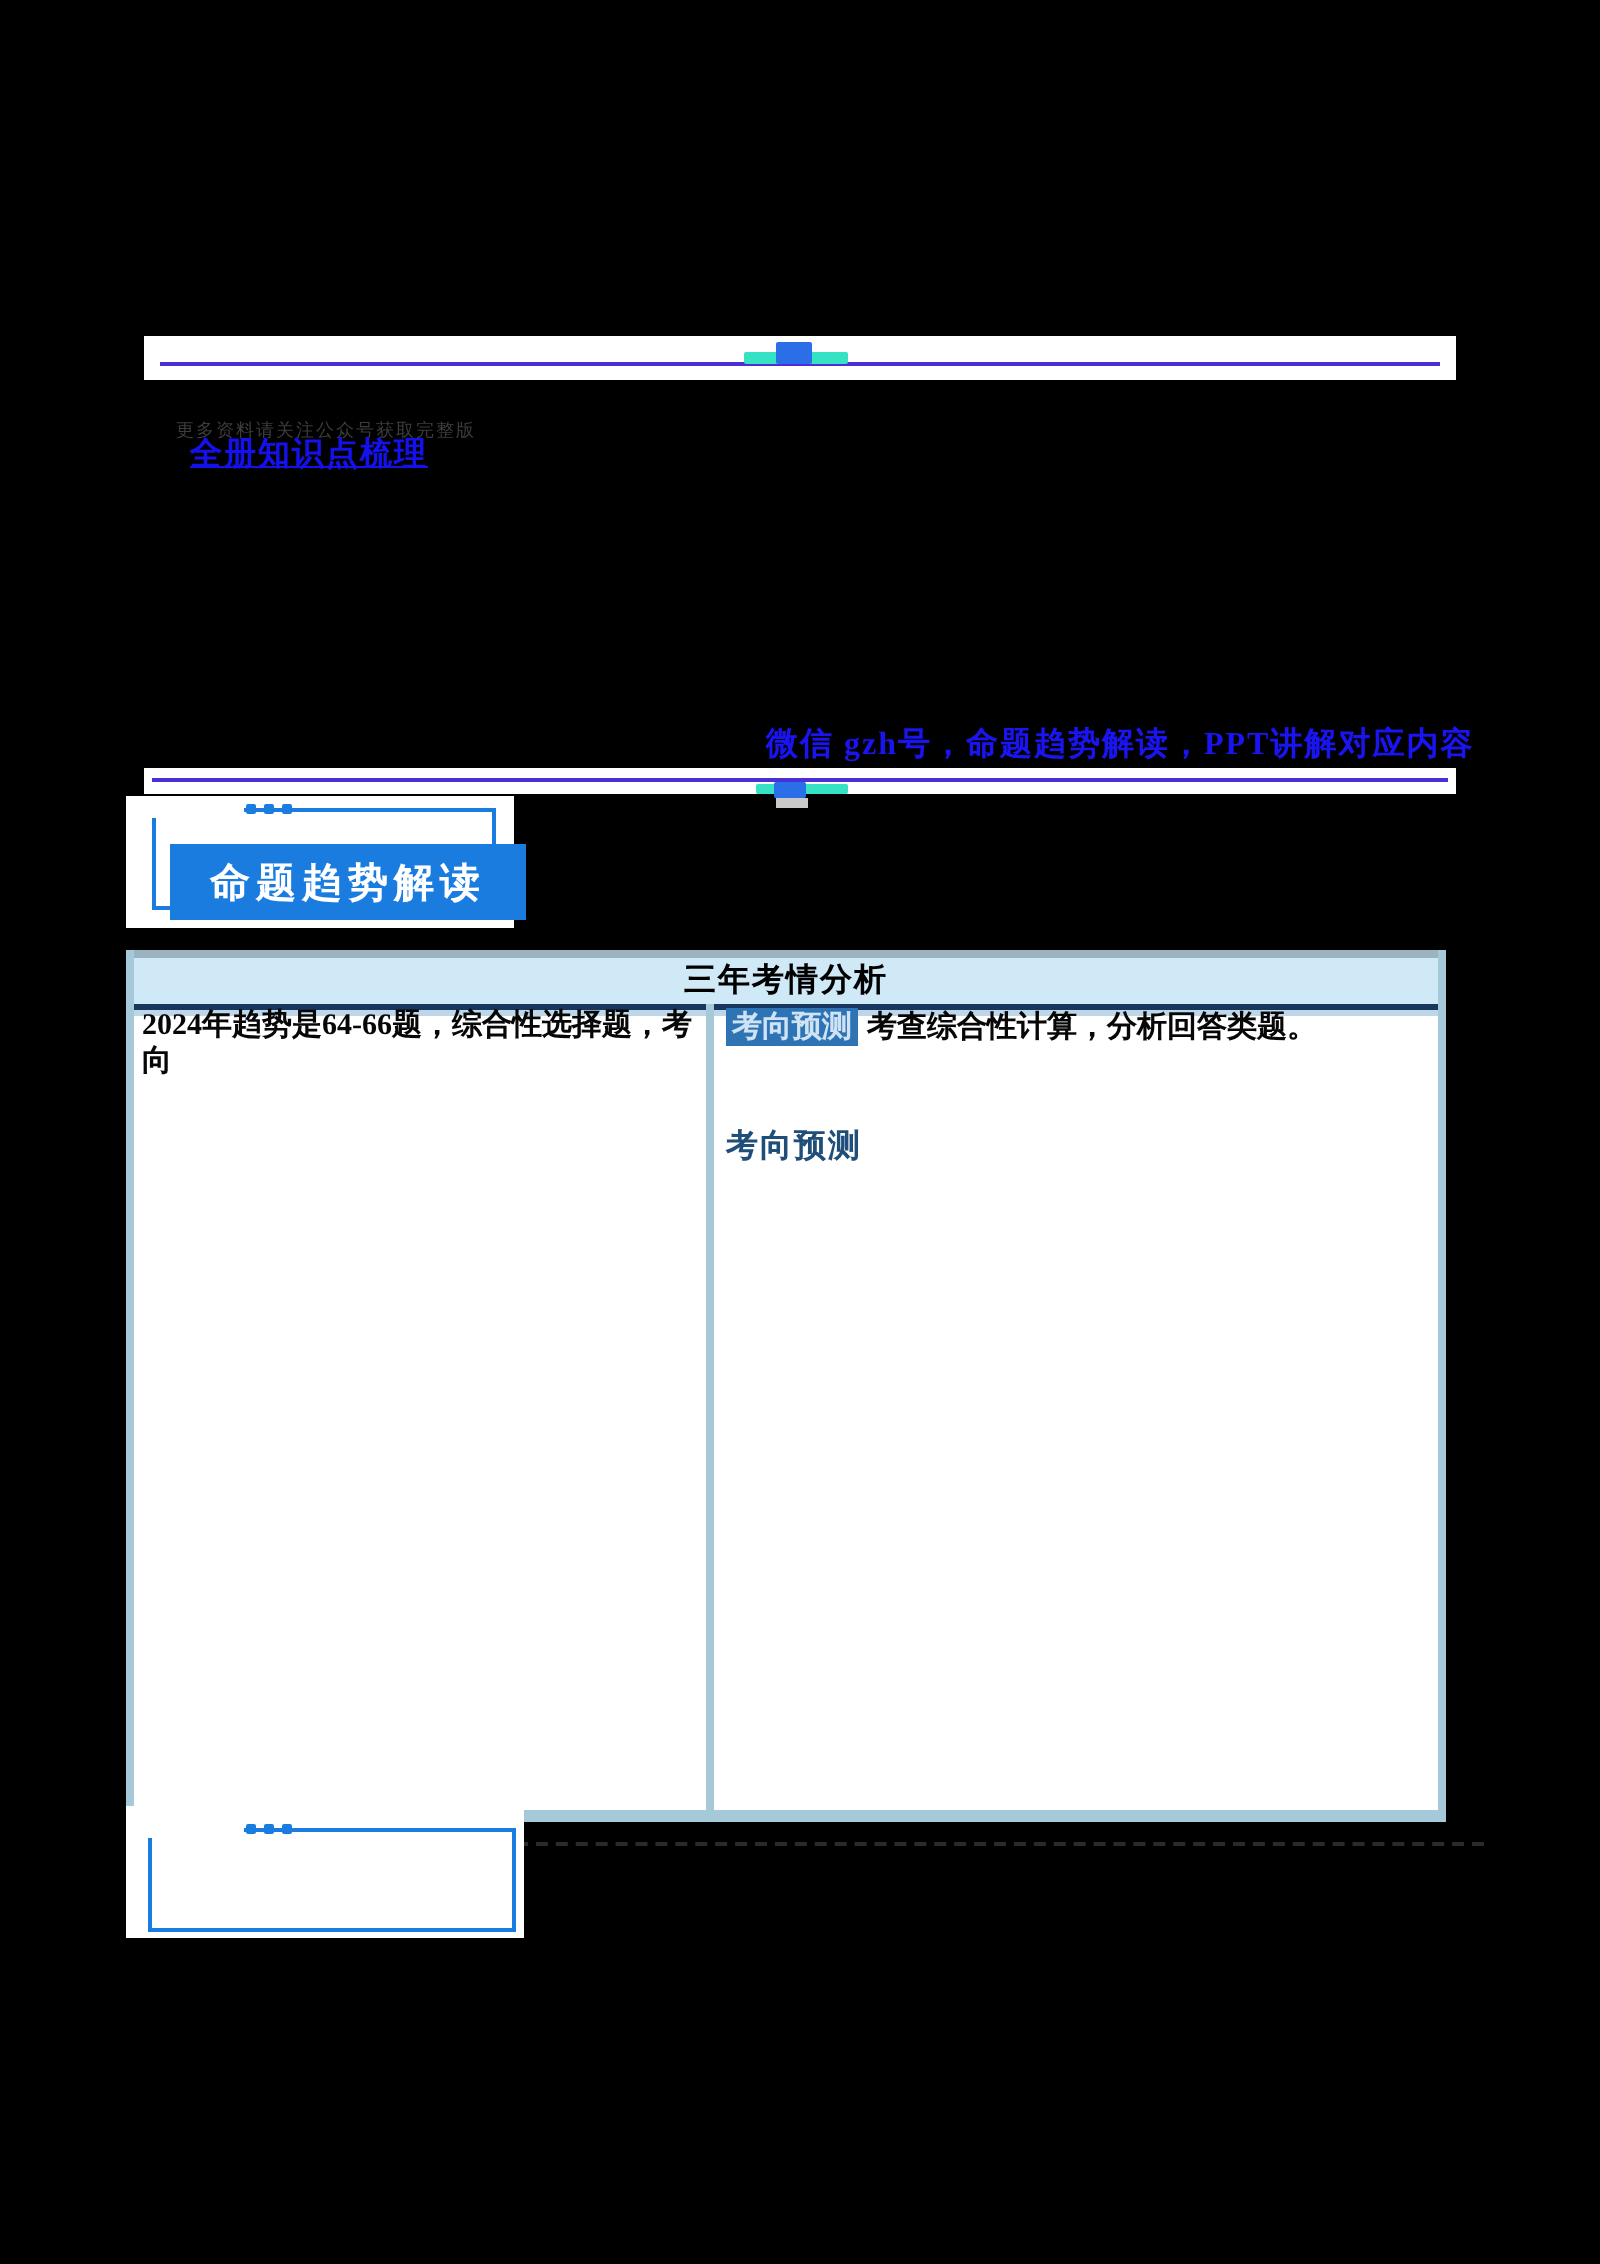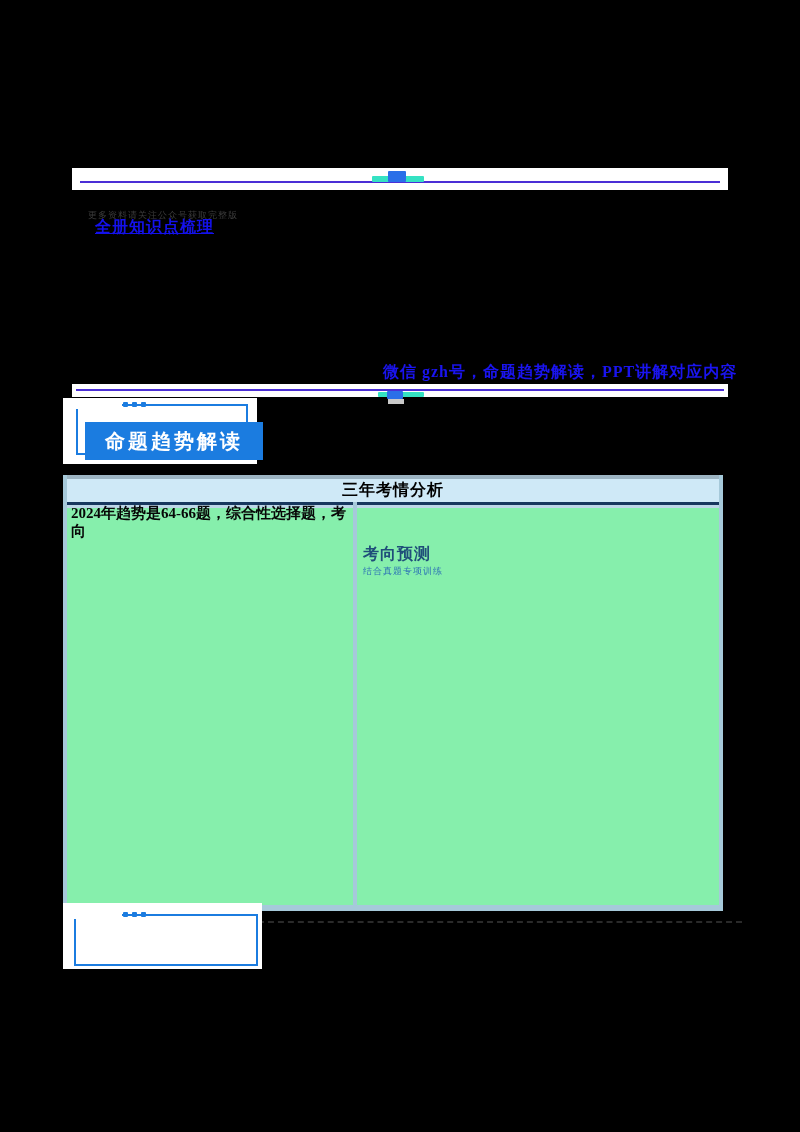--- a/index.html
+++ b/index.html
@@ -31,21 +31,21 @@
   .badge-backdrop{background:#ffffff;}
   .badge-frame{border:2px solid #1b7ce0;background:transparent;}
   .frame-gap{background:#ffffff;}
   .badge-dot{width:5px;height:5px;background:#1b7ce0;display:inline-block;border-radius:1px;}
   .badge-box{
     background:#1b7ce0;color:#ffffff;display:flex;align-items:center;justify-content:center;
     font-weight:bold;font-size:20px;letter-spacing:3px;
   }
 
   
-  .exam-table{background:#86efac;}
+  .exam-table{background:#ffffff;}
   .tbl-border{background:#a6c9da;}
   .tbl-border-top{background:#9cb4c2;}
   .tbl-header{background:#cfe9f7;display:flex;align-items:center;}
   .tbl-header .hcell{
     flex:1;text-align:center;color:#000;font-weight:bold;font-size:16px;
     font-family:"Liberation Serif","DejaVu Serif",serif;letter-spacing:1px;
   }
   .navy-sep{background:#17375e;}
   .body-topstrip{background:#bdd7e8;}
   .hidden-ink{
@@ -104,23 +104,26 @@
     <div class="abs navy-sep" style="left:4px;top:27px;width:652px;height:3px;"></div>
     <div class="abs body-topstrip" style="left:4px;top:30px;width:652px;height:3px;"></div>
 
     <div class="abs tbl-border" style="left:290px;top:27px;width:4px;height:409px;"></div>
 
     <div class="abs" style="left:8px;top:29px;width:278px;">
       <div class="hidden-ink">2024年趋势是64-66题，综合性选择题，考向</div>
     </div>
 
     <div class="abs" style="left:300px;top:29px;width:352px;">
+      <div>
+        <span class="label-chip">考向预测</span>
+        <span class="hidden-ink">考查综合性计算，分析回答类题。</span>
+      </div>
       <div style="margin-top:40px;">
         <div class="navy-label">考向预测</div>
-        <div class="small-blue">结合真题专项训练</div>
       </div>
     </div>
   </div>
 
   <div class="abs dashed-line" style="left:258px;top:921px;width:484px;"></div>
 
   <div class="abs badge-backdrop" style="left:63px;top:903px;width:199px;height:66px;"></div>
   <div class="abs badge-frame" style="left:74px;top:914px;width:180px;height:48px;"></div>
   <div class="abs frame-gap" style="left:72px;top:912px;width:50px;height:7px;"></div>
   <div class="abs" style="left:123px;top:912px;width:30px;display:flex;gap:4px;">

